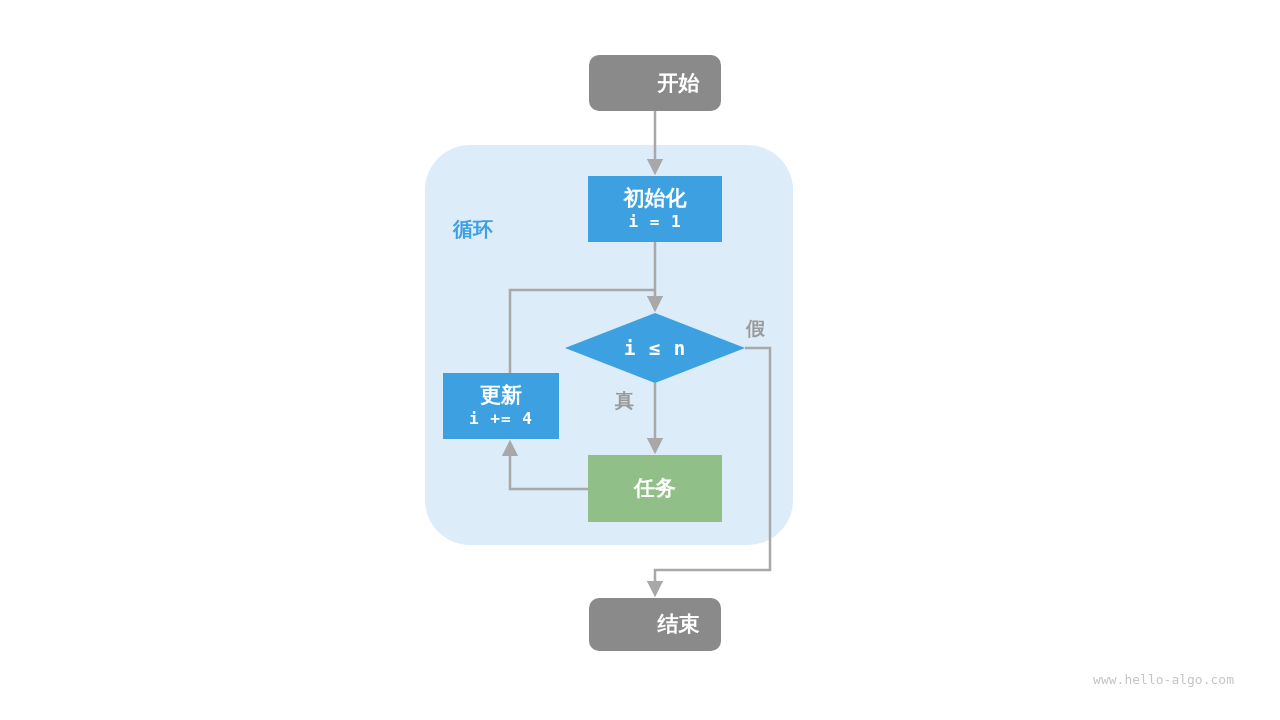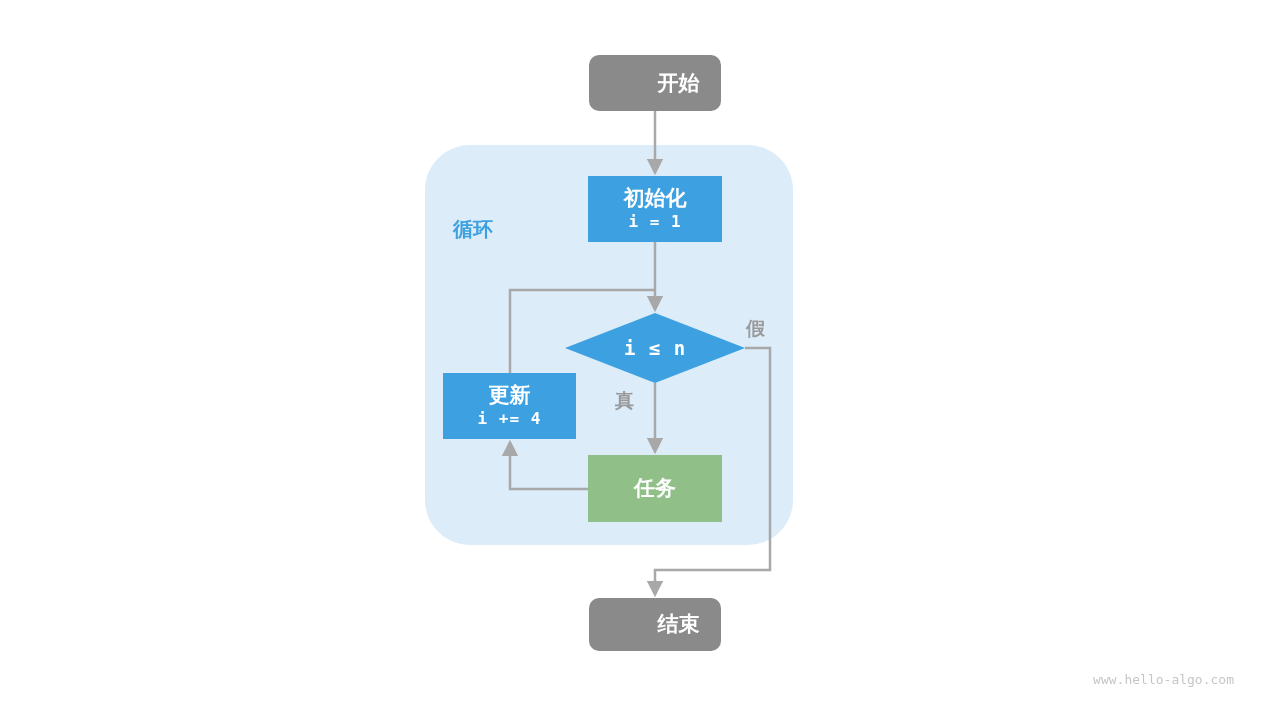--- a/index.html
+++ b/index.html
@@ -120,21 +120,21 @@
     right:46px;
     top:672px;
     font-family:"DejaVu Sans Mono", monospace;
     font-size:13px;
     color:var(--watermark,#c6c6c6);
     z-index:3;
     text-align:center;
   }
   .n-start{ left:589px; top:55px;  width:132px; height:56px; }
   .n-init{  left:588px; top:176px; width:134px; height:66px; }
-  .n-update{left:443px; top:373px; width:133px; height:66px; }
+  .n-update{left:443px; top:373px; width:116px; height:66px; }
   .n-task{  left:588px; top:455px; width:134px; height:67px; }
   .n-end{   left:589px; top:598px; width:132px; height:53px; }
 </style>
 </head>
 <body>
 
 <div class="canvas">
 
   <div class="loop-box"></div>
 

